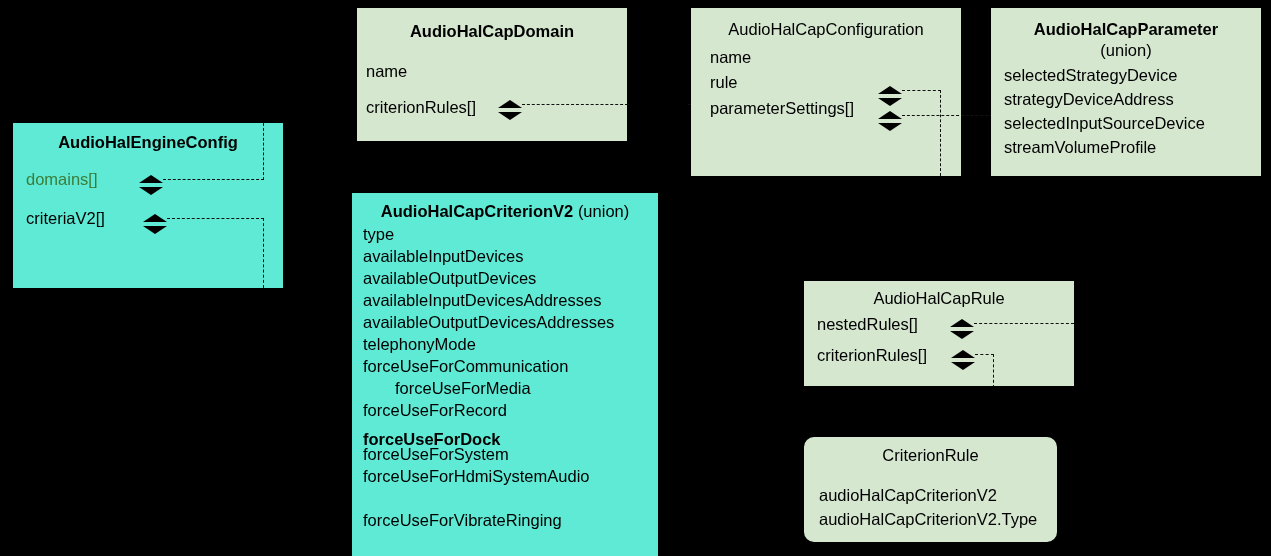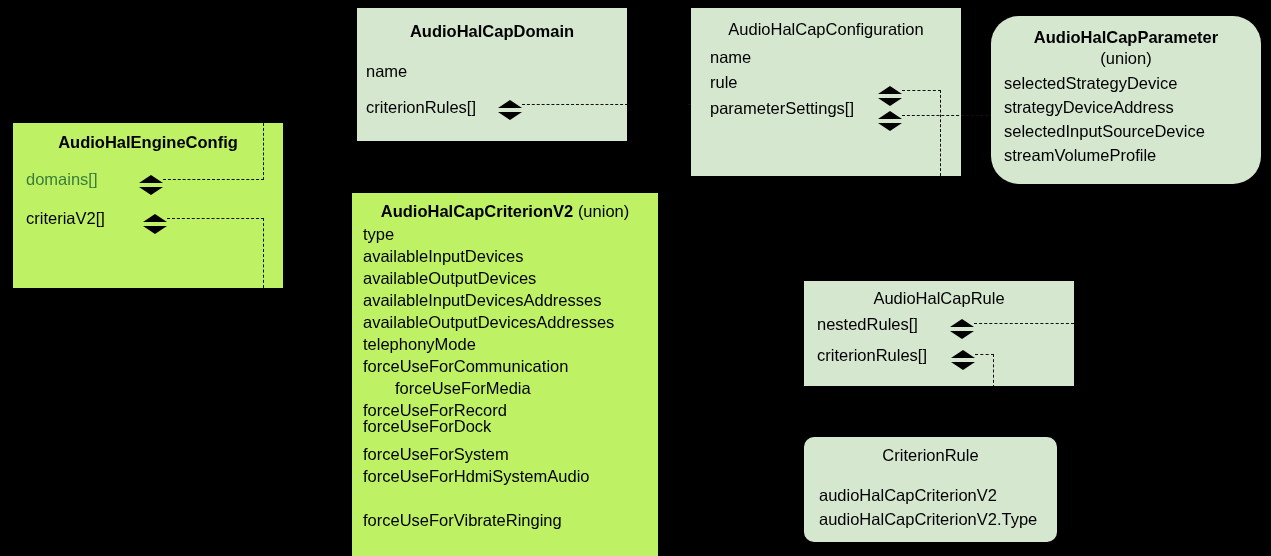--- a/index.html
+++ b/index.html
@@ -13,21 +13,21 @@
     height: 556px;
     background: #000000;
     font-family: "Liberation Sans", sans-serif;
     overflow: hidden;
   }
   .uml-box {
     position: absolute;
     box-sizing: border-box;
     overflow: hidden;
   }
-  .box-white { background: #bef264; }
+  .box-white { background: #5eead4; }
   .box-green { background: #d6e7d0; }
 
   .box-title {
     text-align: center;
     font-size: 16.5px;
     color: #000000;
     line-height: 1.28;
     white-space: nowrap;
   }
   .box-title.bold { font-weight: bold; }
@@ -118,21 +118,21 @@
     <div class="diamond" style="left:187px; top:90px;"></div>
     <div class="edge-h" style="left:211px; top:82px; width:39px;"></div>
     <div class="edge-v" style="left:249px; top:82px; height:86px;"></div>
 
     <div class="diamond" style="left:187px; top:115px;"></div>
     <div class="edge-h" style="left:211px; top:107px; width:62px;"></div>
   </div>
 
   <div class="edge-h" style="left:961px; top:115px; width:32px;"></div>
 
-  <div class="uml-box box-green" style="left:991px; top:16px; width:270px; height:168px;border-radius:28px;">
+  <div class="uml-box box-green" style="left:991px; top:8px; width:270px; height:168px;">
     <div class="box-title bold" style="position:absolute; left:0; top:11px; width:100%;">AudioHalCapParameter</div>
     <div class="box-title" style="position:absolute; left:0; top:32px; width:100%;">(union)</div>
     <div class="attr" style="position:absolute; left:13px; top:57px;">selectedStrategyDevice</div>
     <div class="attr" style="position:absolute; left:13px; top:81px;">strategyDeviceAddress</div>
     <div class="attr" style="position:absolute; left:13px; top:105px;">selectedInputSourceDevice</div>
     <div class="attr" style="position:absolute; left:13px; top:129px;">streamVolumeProfile</div>
   </div>
 
   <div class="uml-box box-white" style="left:352px; top:193px; width:306px; height:450px;">
     <div class="box-title" style="position:absolute; left:0; top:8px; width:100%;">
@@ -141,21 +141,21 @@
     </div>
     <div class="attr" style="position:absolute; left:11px; top:31px;">type</div>
     <div class="attr" style="position:absolute; left:11px; top:53px;">availableInputDevices</div>
     <div class="attr" style="position:absolute; left:11px; top:75px;">availableOutputDevices</div>
     <div class="attr" style="position:absolute; left:11px; top:97px;">availableInputDevicesAddresses</div>
     <div class="attr" style="position:absolute; left:11px; top:119px;">availableOutputDevicesAddresses</div>
     <div class="attr" style="position:absolute; left:11px; top:141px;">telephonyMode</div>
     <div class="attr" style="position:absolute; left:11px; top:163px;">forceUseForCommunication</div>
     <div class="attr" style="position:absolute; left:11px; top:185px;margin-left:32px;">forceUseForMedia</div>
     <div class="attr" style="position:absolute; left:11px; top:207px;">forceUseForRecord</div>
-    <div class="attr" style="position:absolute; left:11px; top:223px;">forceUseForDock</div>
+    <div class="attr" style="position:absolute; left:11px; top:236px;font-weight:bold;">forceUseForDock</div>
     <div class="attr" style="position:absolute; left:11px; top:251px;">forceUseForSystem</div>
     <div class="attr" style="position:absolute; left:11px; top:273px;">forceUseForHdmiSystemAudio</div>
     <div class="attr" style="position:absolute; left:11px; top:317px;">forceUseForVibrateRinging</div>
   </div>
 
   <div class="uml-box box-green" style="left:804px; top:281px; width:270px; height:105px;">
     <div class="box-title" style="position:absolute; left:0; top:7px; width:100%;">AudioHalCapRule</div>
     <div class="attr" style="position:absolute; left:13px; top:33px;">nestedRules[]</div>
     <div class="attr" style="position:absolute; left:13px; top:64px;">criterionRules[]</div>
 

